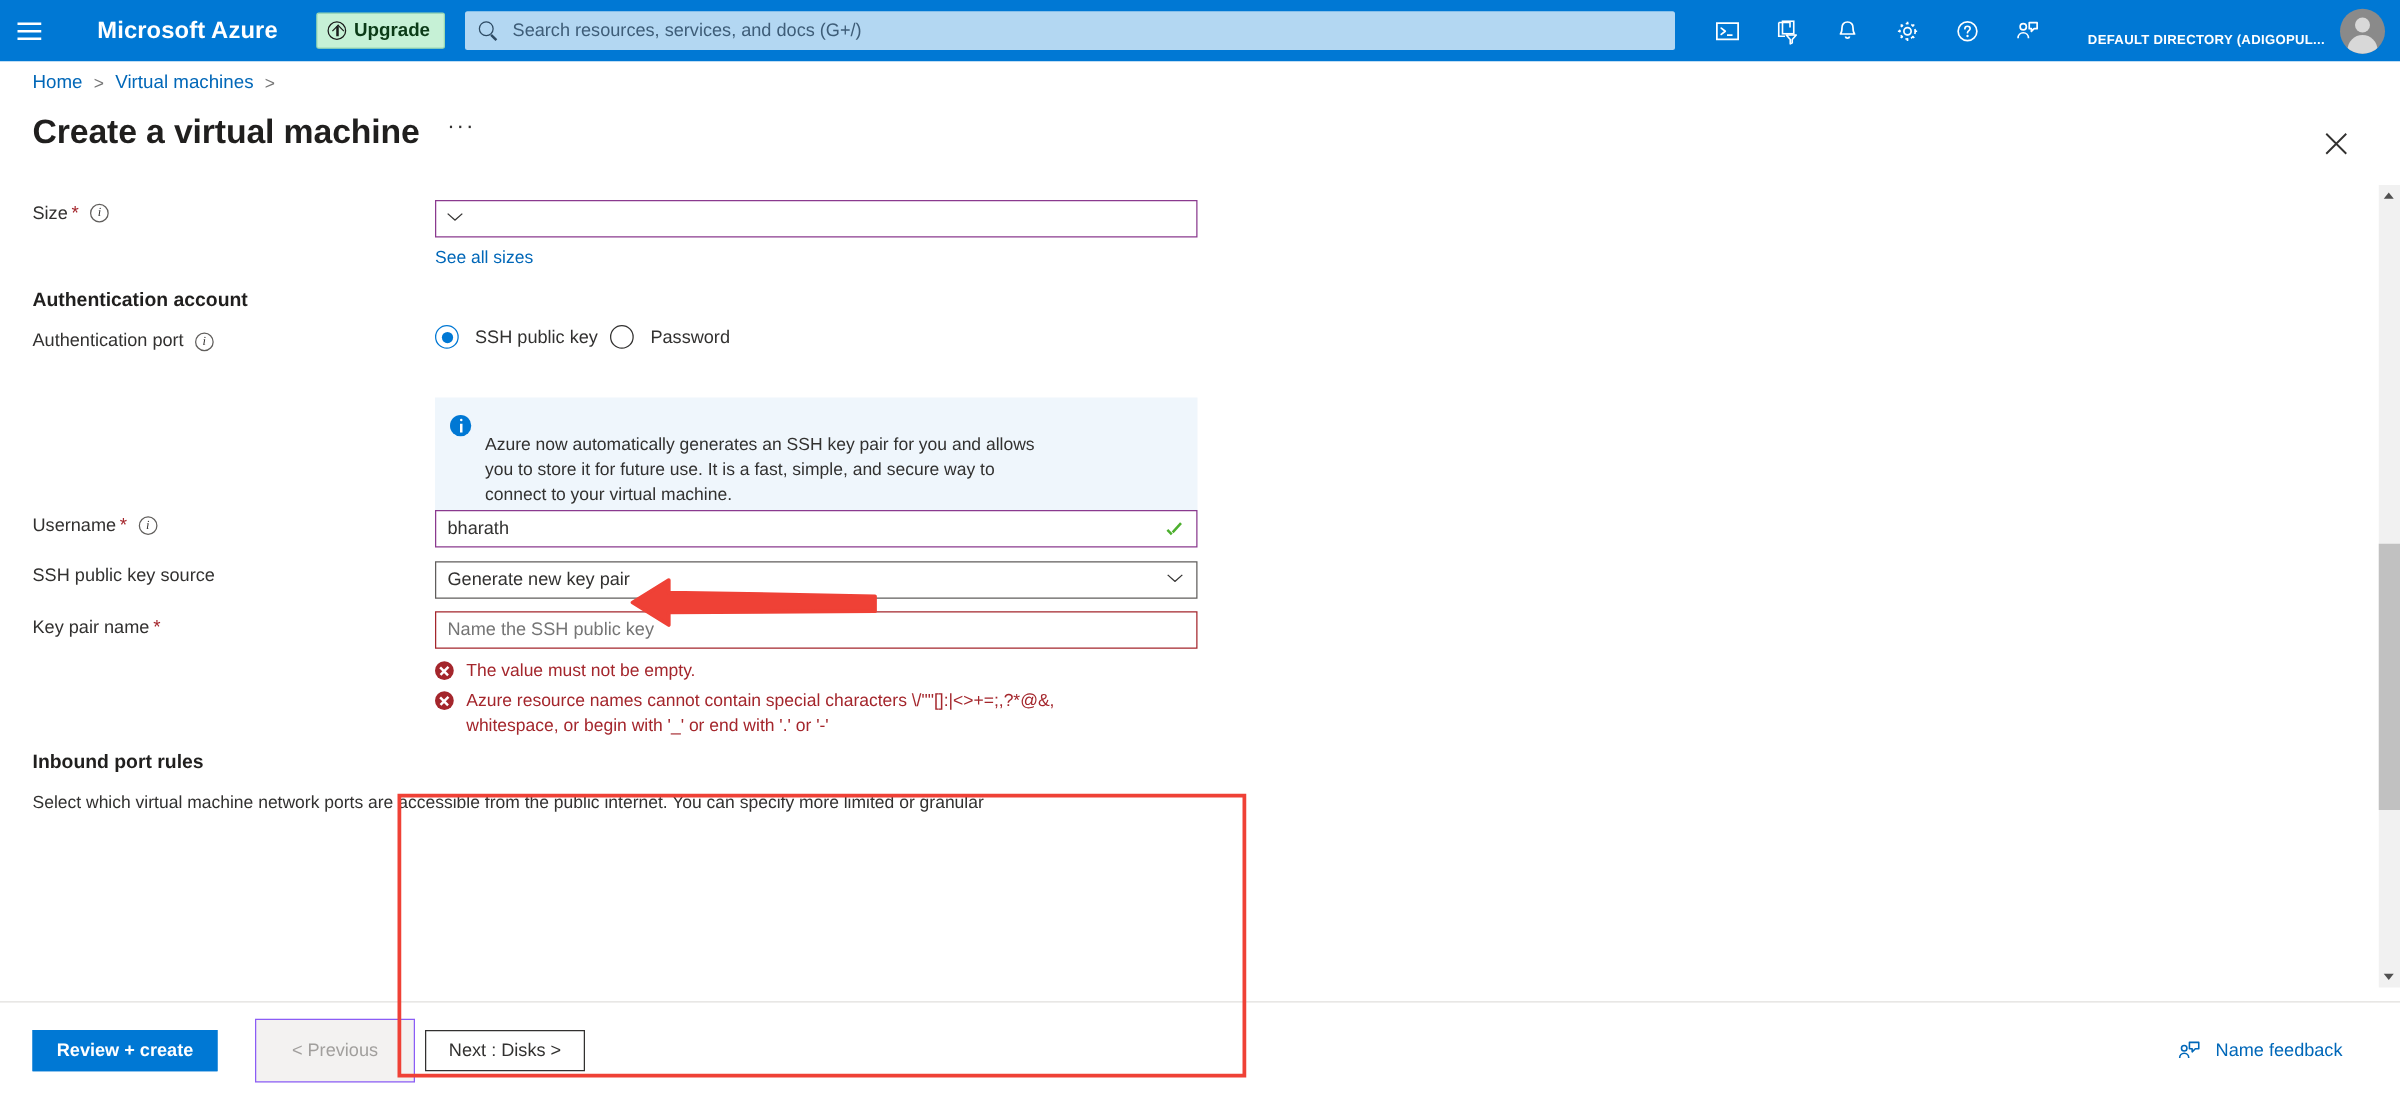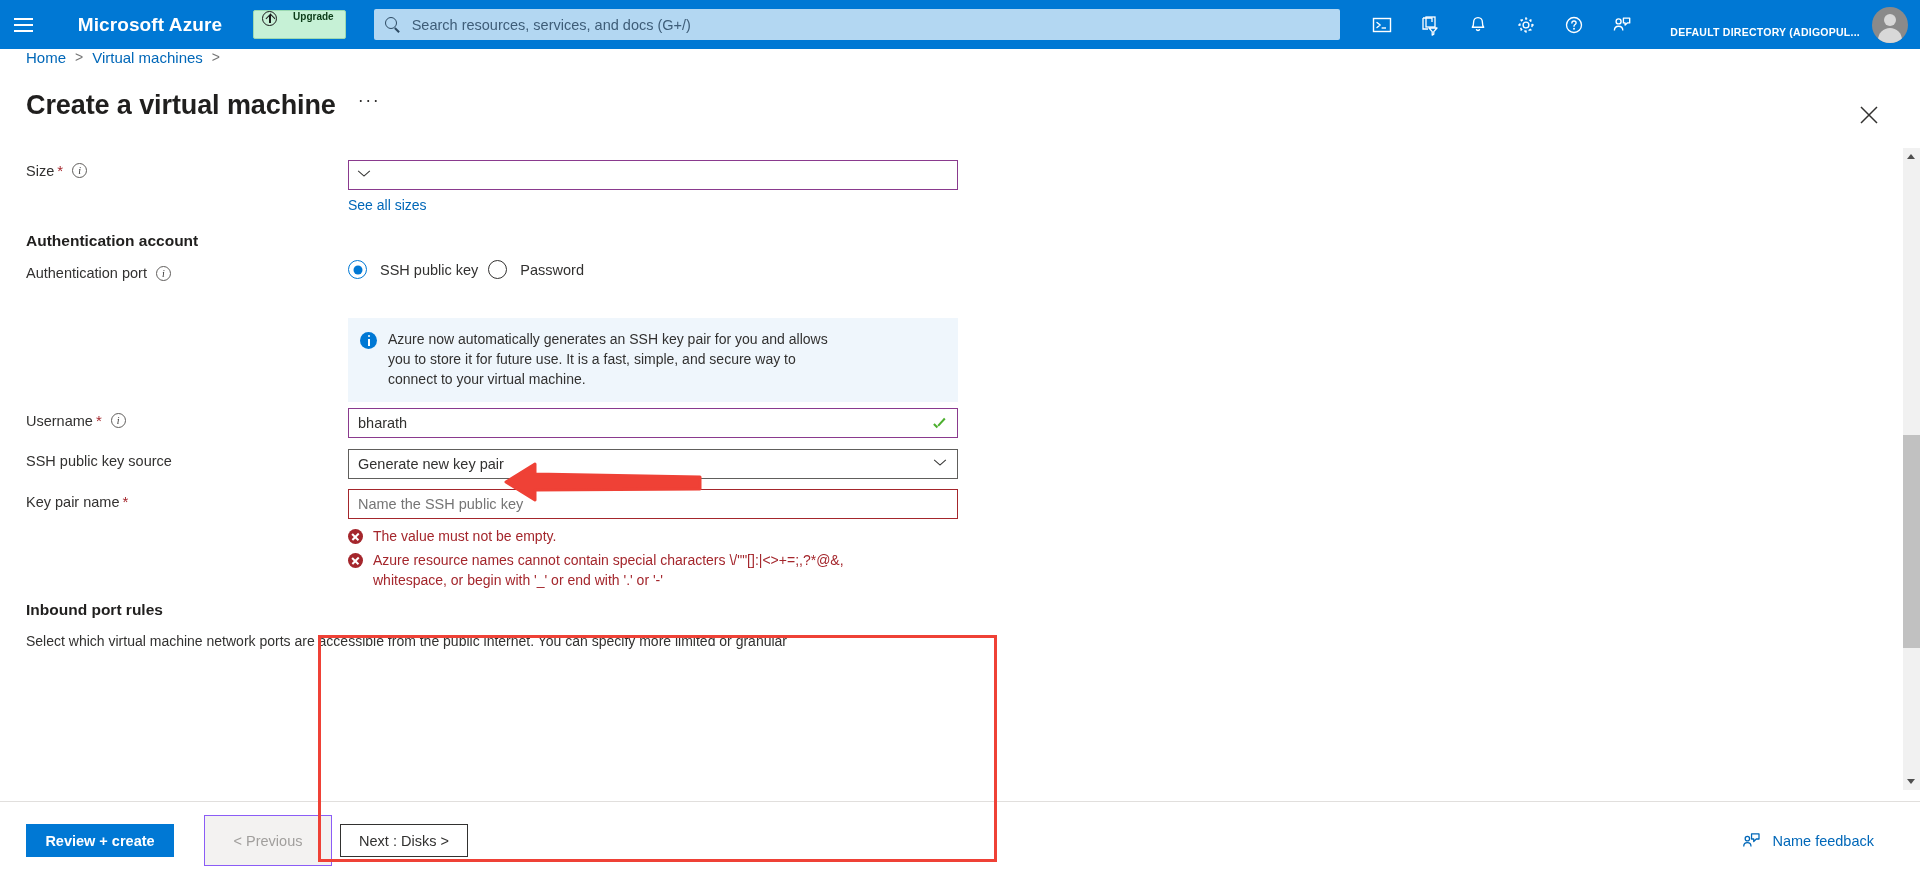--- a/index.html
+++ b/index.html
@@ -27,38 +27,38 @@
   .hamburger span { display: block; width: 19px; height: 2px; background: #fff; }
   .brand {
     color: #fff; font-size: 19px; font-weight: 600;
     margin-left: 30px; letter-spacing: .1px; white-space: nowrap;
   }
   .upgrade-btn {
     margin-left: 31px;
     height: 29px; padding: 0 11px 0 8px;
     background: #c6f1d6; color: #0b3b17;
     border: 1px solid #9bd9b2; border-radius: 2px;
-    display: flex; gap: 16px;
-    font-size: 10px; font-weight: 700; cursor: pointer;
+    display: flex; align-items: center; gap: 6px;
+    font-size: 15px; font-weight: 700; cursor: pointer;
   }
   .up-circle {
     width: 15px; height: 15px; border: 1.4px solid #1a1a1a; border-radius: 50%;
     position: relative; flex: none;
   }
   .up-circle:before {
     content: ""; position: absolute; left: 6px; top: 3px;
     width: 1.6px; height: 8px; background: #1a1a1a;
   }
   .up-circle:after {
     content: ""; position: absolute; left: 3.4px; top: 3.4px;
     width: 6px; height: 6px; border-left: 1.6px solid #1a1a1a; border-top: 1.6px solid #1a1a1a;
     transform: rotate(45deg);
   }
   #searchbox {
-    margin-left: 28px;
+    margin-left: 16px;
     width: 972px; height: 31px;
     background: #b3d7f2; border: none; border-radius: 2px;
     display: flex; align-items: center; padding: 0 10px;
   }
   .search-glyph {
     width: 17px; height: 17px; flex: none; margin-right: 9px; position: relative;
   }
   .search-glyph:before {
     content: ""; position: absolute; left: 1px; top: 1px;
     width: 10px; height: 10px; border: 1.5px solid #2d4a63; border-radius: 50%;
@@ -97,21 +97,21 @@
     width: 12px; height: 12px; border-radius: 50%; background: #d8d8d8;
   }
   .avatar:after {
     content: ""; position: absolute; left: 50%; top: 21px; transform: translateX(-50%);
     width: 24px; height: 20px; border-radius: 12px 12px 0 0; background: #d8d8d8;
   }
 
   
   #breadcrumb {
     position: absolute; top: 49px; left: 0; width: 1920px; height: 33px;
-    display: flex; padding-left: 26px;
+    display: flex; align-items: center; padding-left: 26px;
     font-size: 15px;
   }
   .crumb { color: #0067b8; cursor: pointer; }
   .crumb-sep { color: #767676; margin: 0 9px; font-size: 14px; }
 
   #pagetitle-row {
     position: absolute; top: 82px; left: 0; width: 1920px; height: 46px;
     display: flex; align-items: center; padding-left: 26px;
   }
   #page-title {
@@ -202,21 +202,21 @@
   }
   .info-icon:before {
     content: ""; position: absolute; left: 7.5px; top: 3px; width: 2px; height: 2px;
     background: #fff; border-radius: 50%;
   }
   .info-icon:after {
     content: ""; position: absolute; left: 7.5px; top: 6.5px; width: 2px; height: 7px;
     background: #fff;
   }
   #infobox .txt {
-    font-size: 14px; color: #323130; line-height: 1.42; max-width: 452px;
+    font-size: 14px; color: #323130; line-height: 1.42; max-width: 452px; margin-top: 16px;
   }
 
   
   .errline { display: flex; align-items: flex-start; margin-bottom: 4px; }
   .err-icon {
     width: 15px; height: 15px; border-radius: 50%; background: #a4262c;
     flex: none; margin-right: 10px; margin-top: 2px; position: relative;
   }
   .err-icon:before, .err-icon:after {
     content: ""; position: absolute; left: 3.2px; top: 6.7px;

